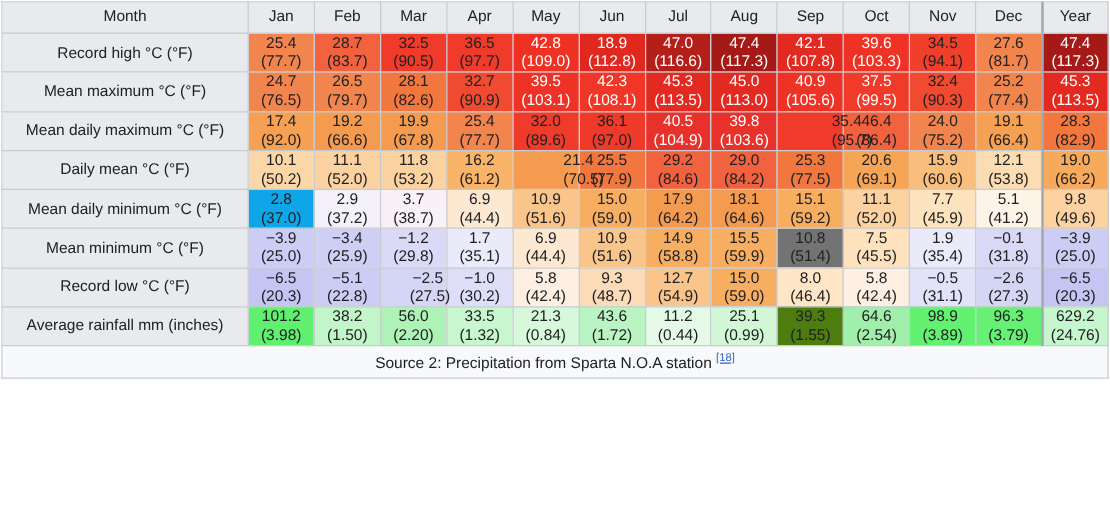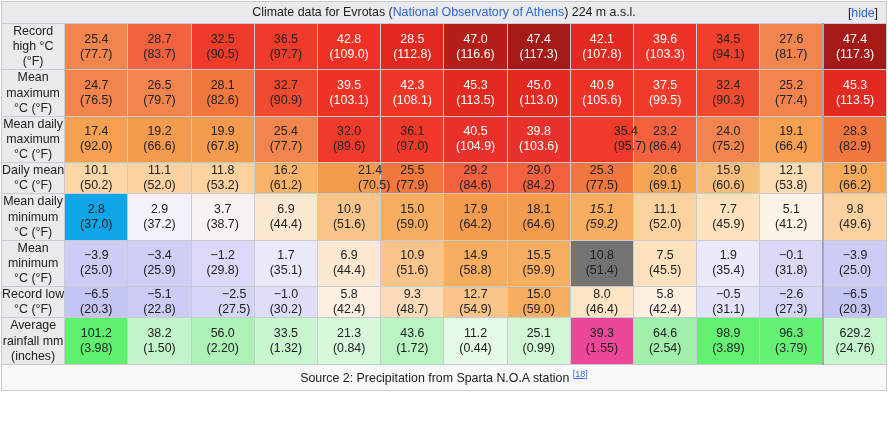--- a/index.html
+++ b/index.html
@@ -105,24 +105,34 @@
     color: #3366cc;
   }
 </style>
 </head>
 <body>
 
 <div id="climate-wrap">
   <table class="climate">
     <tbody id="table-body">
         <tr>
-          <td class="title-cell" colspan="14">
-            <span class="title-inner"><span>Climate data for Evrotas (</span><a class="link" href="#">National Observatory of Athens</a><span>) 224 m a.s.l.</span></span>
-            <span class="hide-link"><span>[</span><a href="#" class="link">hide</a><span>]</span></span>
-          </td>
+          <th class="hdr month-hdr">Month</th>
+          <th class="hdr">Jan</th>
+          <th class="hdr">Feb</th>
+          <th class="hdr">Mar</th>
+          <th class="hdr">Apr</th>
+          <th class="hdr">May</th>
+          <th class="hdr">Jun</th>
+          <th class="hdr">Jul</th>
+          <th class="hdr">Aug</th>
+          <th class="hdr">Sep</th>
+          <th class="hdr">Oct</th>
+          <th class="hdr">Nov</th>
+          <th class="hdr">Dec</th>
+          <th class="hdr year-hdr">Year</th>
         </tr>
         <tr>
           <td class="rowlabel">Record high °C (°F)</td>
           <td class="data" style="background: rgb(242, 133, 78);">
             <span class="c">25.4</span>
             <span class="f">(77.7)</span>
           </td>
           <td class="data" style="background: rgb(242, 98, 63);">
             <span class="c">28.7</span>
             <span class="f">(83.7)</span>
@@ -133,21 +143,21 @@
           </td>
           <td class="data" style="background: rgb(240, 59, 43);">
             <span class="c">36.5</span>
             <span class="f">(97.7)</span>
           </td>
           <td class="data light" style="background: rgb(239, 49, 36);">
             <span class="c">42.8</span>
             <span class="f">(109.0)</span>
           </td>
           <td class="data light" style="background: rgb(224, 40, 31);">
-            <span class="c">28.5</span>
+            <span class="c">18.9</span>
             <span class="f">(112.8)</span>
           </td>
           <td class="data light" style="background: rgb(181, 31, 26);">
             <span class="c">47.0</span>
             <span class="f">(116.6)</span>
           </td>
           <td class="data light" style="background: rgb(165, 26, 22);">
             <span class="c">47.4</span>
             <span class="f">(117.3)</span>
           </td>
@@ -259,21 +269,21 @@
           </td>
           <td class="data light" style="background: rgb(232, 49, 42);">
             <span class="c">39.8</span>
             <span class="f">(103.6)</span>
           </td>
           <td class="data" style="background: rgb(240, 59, 43); padding-left: 43px;">
             <span class="c">35.4</span>
             <span class="f">(95.7)</span>
           </td>
           <td class="data" style="background: rgb(242, 98, 63);">
-            <span class="c">23.2</span>
+            <span class="c">46.4</span>
             <span class="f">(86.4)</span>
           </td>
           <td class="data" style="background: rgb(242, 133, 78);">
             <span class="c">24.0</span>
             <span class="f">(75.2)</span>
           </td>
           <td class="data" style="background: rgb(245, 160, 83);">
             <span class="c">19.1</span>
             <span class="f">(66.4)</span>
           </td>
@@ -364,21 +374,21 @@
             <span class="f">(59.0)</span>
           </td>
           <td class="data" style="background: rgb(245, 155, 80);">
             <span class="c">17.9</span>
             <span class="f">(64.2)</span>
           </td>
           <td class="data" style="background: rgb(245, 155, 80);">
             <span class="c">18.1</span>
             <span class="f">(64.6)</span>
           </td>
-          <td class="data" style="background: rgb(247, 174, 97); font-style: italic;">
+          <td class="data" style="background: rgb(247, 174, 97);">
             <span class="c">15.1</span>
             <span class="f">(59.2)</span>
           </td>
           <td class="data" style="background: rgb(251, 210, 160);">
             <span class="c">11.1</span>
             <span class="f">(52.0)</span>
           </td>
           <td class="data" style="background: rgb(252, 226, 189);">
             <span class="c">7.7</span>
             <span class="f">(45.9)</span>
@@ -529,21 +539,21 @@
             <span class="f">(1.72)</span>
           </td>
           <td class="data" style="background: rgb(228, 250, 230);">
             <span class="c">11.2</span>
             <span class="f">(0.44)</span>
           </td>
           <td class="data" style="background: rgb(210, 247, 215);">
             <span class="c">25.1</span>
             <span class="f">(0.99)</span>
           </td>
-          <td class="data" style="background: #ec4899; margin-top: 23px;">
+          <td class="data" style="background: #4d7c0f; margin-top: 23px;">
             <span class="c">39.3</span>
             <span class="f">(1.55)</span>
           </td>
           <td class="data" style="background: rgb(160, 240, 171);">
             <span class="c">64.6</span>
             <span class="f">(2.54)</span>
           </td>
           <td class="data" style="background: rgb(98, 241, 113);">
             <span class="c">98.9</span>
             <span class="f">(3.89)</span>

